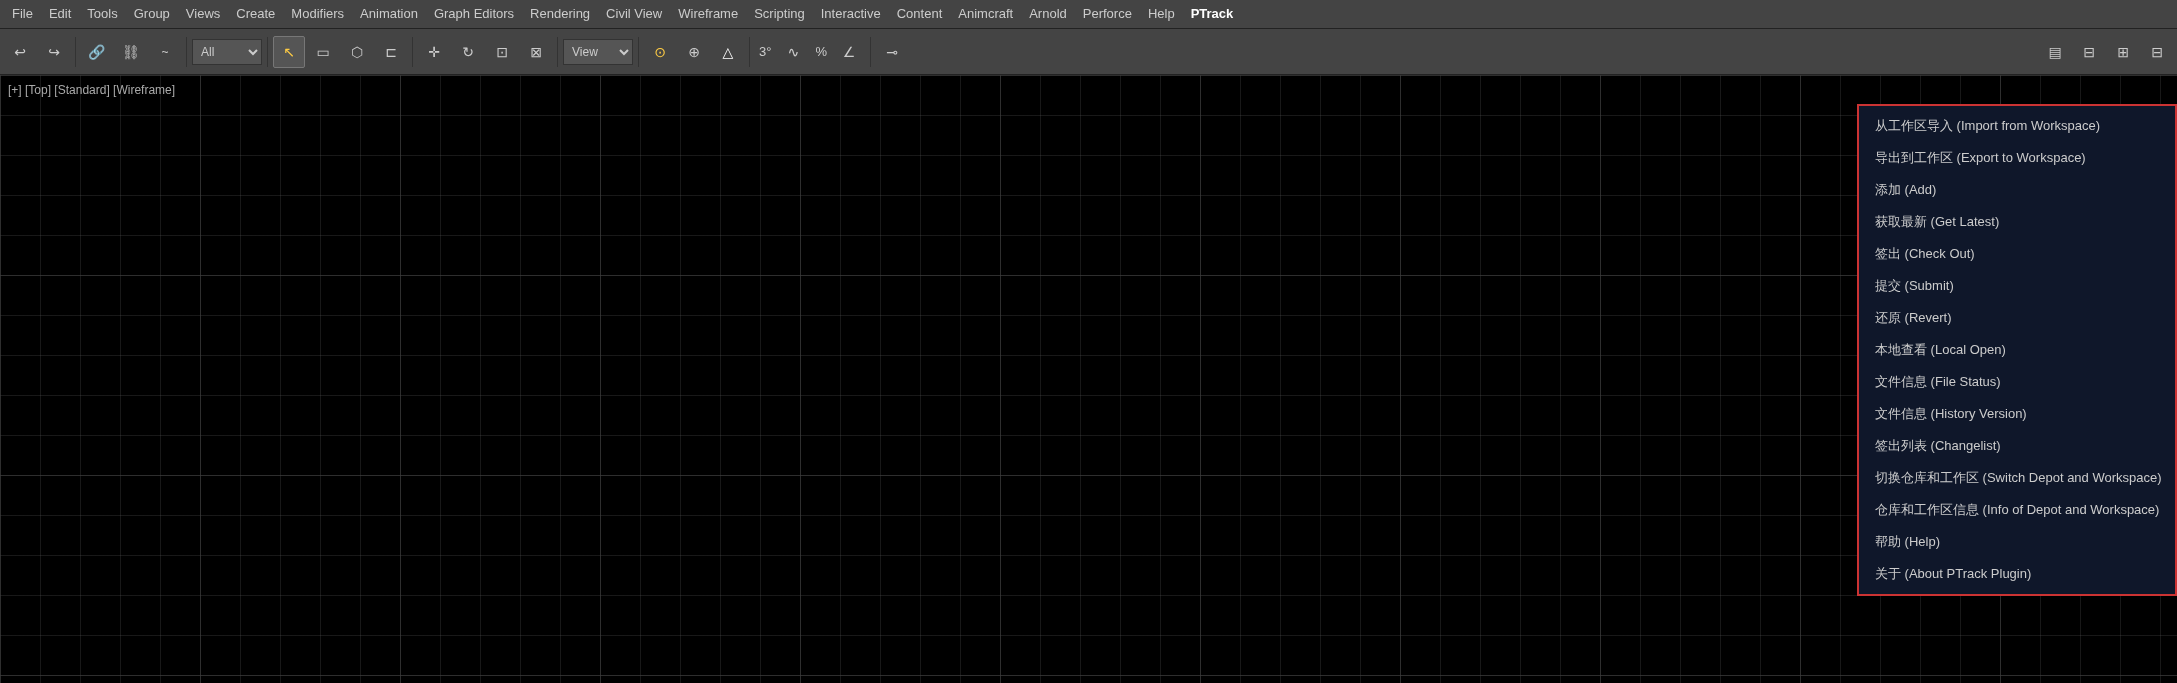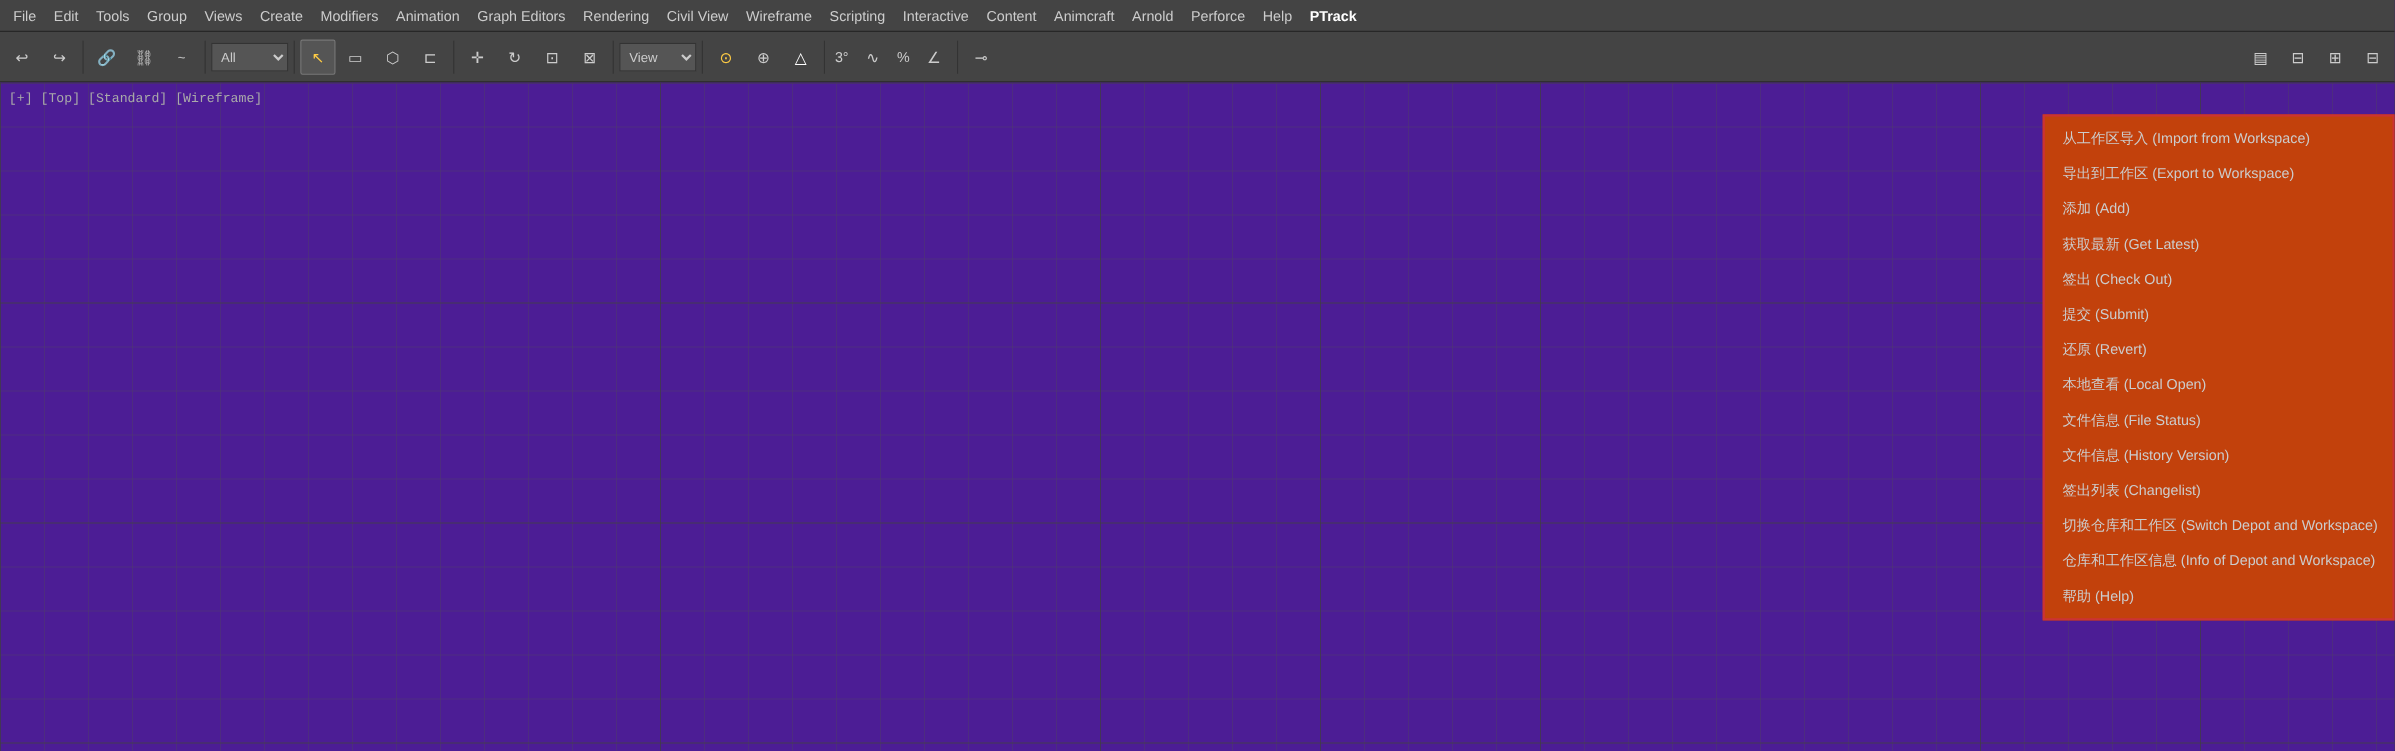--- a/index.html
+++ b/index.html
@@ -10,21 +10,21 @@
       font-family: Arial, sans-serif;
       font-size: 13px;
       color: #cccccc;
       overflow: hidden;
       position: relative;
     }
 
     
     #menubar {
       display: flex;
-      align-items: center;
+      align-items: flex-end;
       background: #444444;
       height: 29px;
       border-bottom: 1px solid #222;
       padding: 0 4px;
       gap: 0;
     }
     .menu-item {
       padding: 4px 8px;
       cursor: pointer;
       white-space: nowrap;
@@ -75,39 +75,38 @@
       font-size: 13px;
       color: #ccc;
       padding: 0 4px;
     }
 
     
     #viewport {
       position: relative;
       width: 1207px;
       height: 608px;
-      background: #4c1d95;
+      background: #000000;
       overflow: hidden;
-      font-family: Liberation Mono, monospace;
     }
     .viewport-label {
       position: absolute;
       top: 8px;
       left: 8px;
       font-size: 12px;
       color: #aaa;
     }
 
     
     #dropdown-menu {
       position: absolute;
       top: 29px;
       right: 0;
       width: 320px;
-      background: #c2410c;
+      background: #0f172a;
       border: 2px solid #cc3333;
       z-index: 100;
       padding: 4px 0;
     }
     .dropdown-item {
       padding: 7px 16px;
       cursor: pointer;
       font-size: 13px;
       color: #cccccc;
       white-space: nowrap;
@@ -261,14 +260,15 @@
       <div class="dropdown-item">签出 (Check Out)</div>
       <div class="dropdown-item">提交 (Submit)</div>
       <div class="dropdown-item">还原 (Revert)</div>
       <div class="dropdown-item">本地查看 (Local Open)</div>
       <div class="dropdown-item">文件信息 (File Status)</div>
       <div class="dropdown-item">文件信息 (History Version)</div>
       <div class="dropdown-item">签出列表 (Changelist)</div>
       <div class="dropdown-item">切换仓库和工作区 (Switch Depot and Workspace)</div>
       <div class="dropdown-item">仓库和工作区信息 (Info of Depot and Workspace)</div>
       <div class="dropdown-item">帮助 (Help)</div>
+      <div class="dropdown-item">关于 (About PTrack Plugin)</div>
     </div>
 </div>
 
 </body></html>

